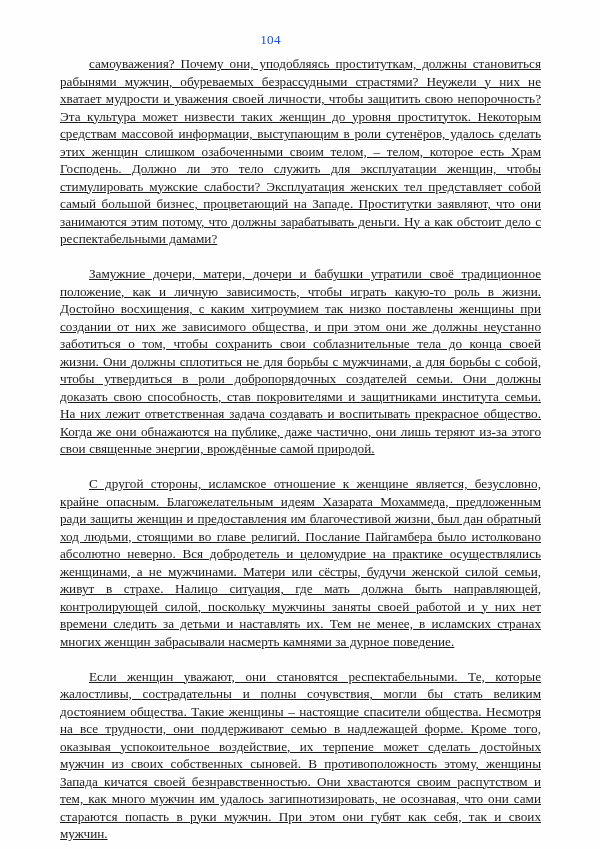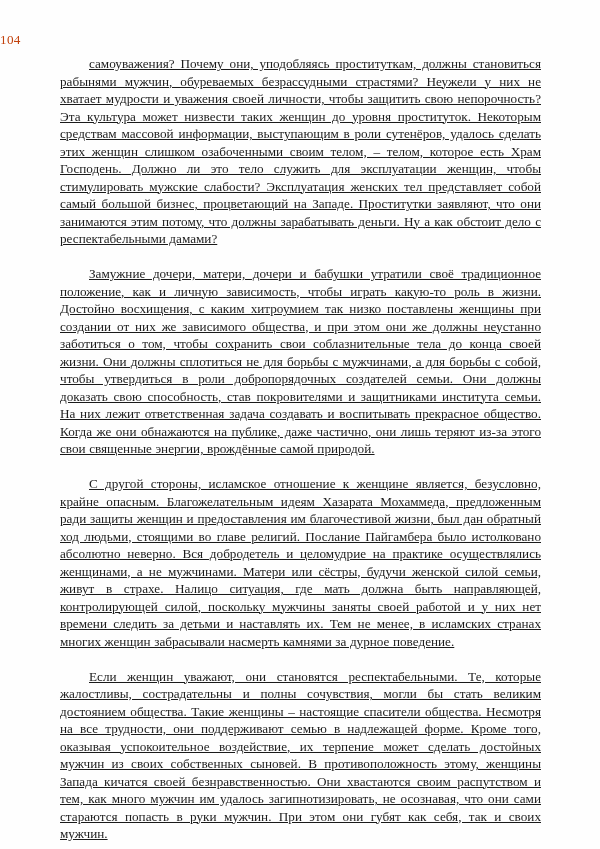--- a/index.html
+++ b/index.html
@@ -25,25 +25,25 @@
     width: 600px;
     height: 849px;
     background: #fefefe;
   }
 
   .page-number {
     position: absolute;
     top: 31px;
     left: 0;
     width: 541px;
-    text-align: left;
+    text-align: center;
     font-size: 13.2px;
     line-height: 17.5px;
     letter-spacing: 0.3px;
-    color: #c2410c;
+    color: #1d4ed8;
   }
 
   .text-body {
     position: absolute;
     top: 55px;
     left: 60px;
     width: 481px;
     text-decoration: underline;
   }
 

